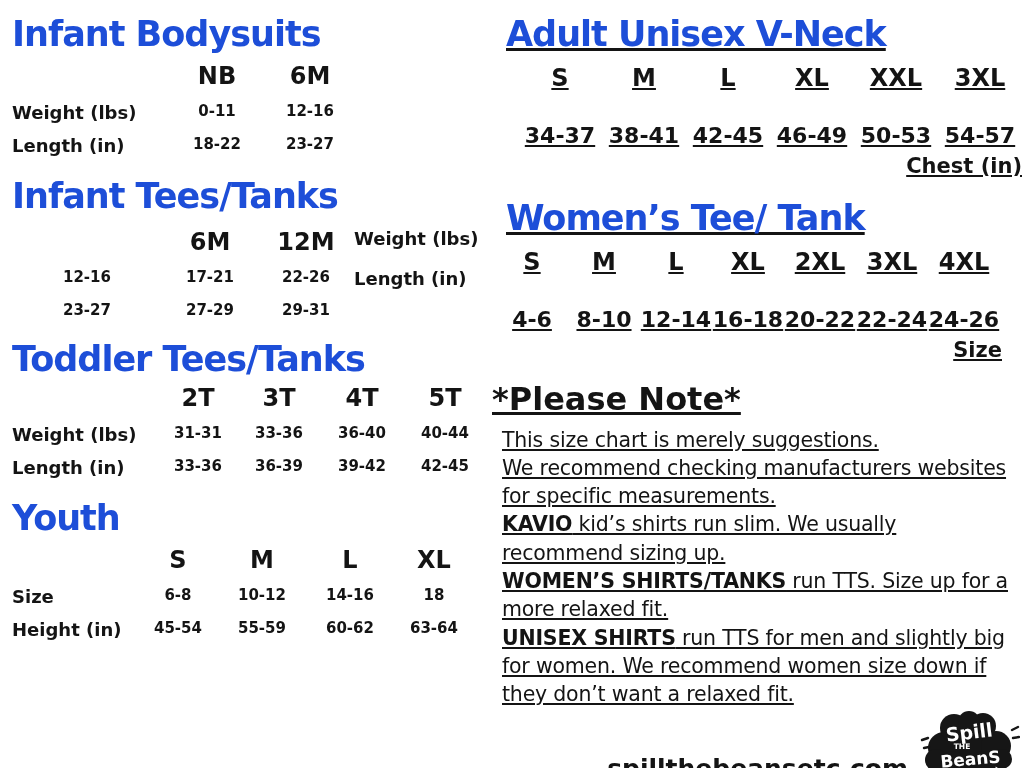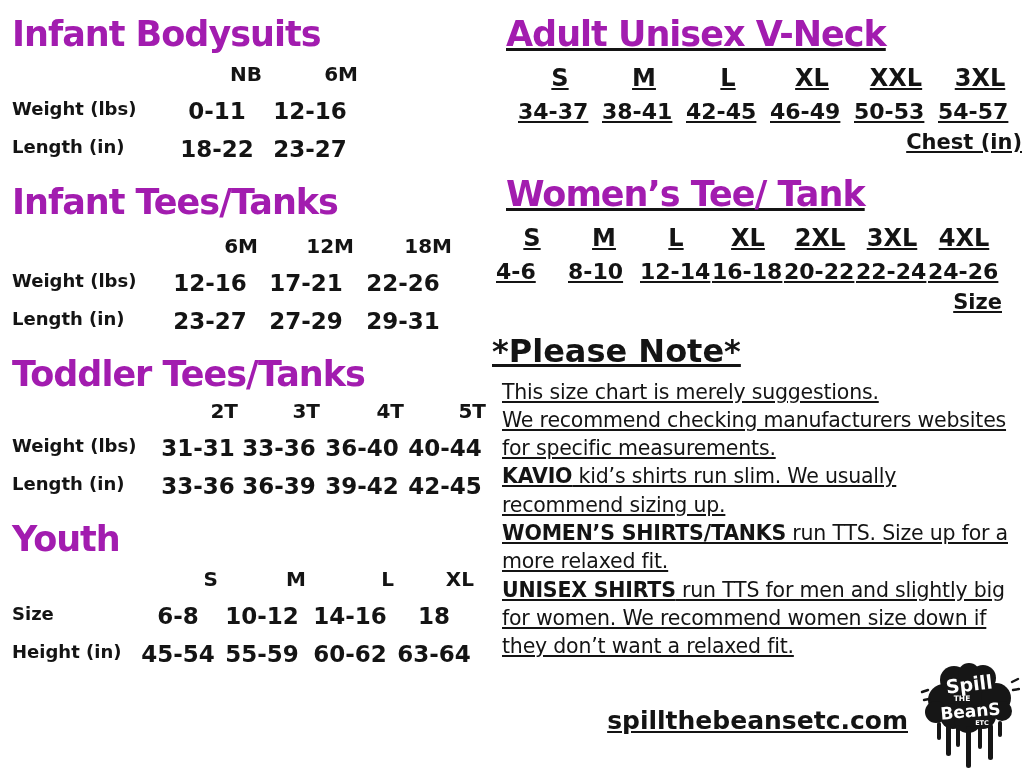--- a/index.html
+++ b/index.html
@@ -2,41 +2,41 @@
 <html><head>
 <meta charset="utf-8">
 <style>
   * { margin:0; padding:0; box-sizing:border-box; }
   html,body { width:1024px; height:768px; background:#ffffff; overflow:hidden;
               font-family:"DejaVu Sans", sans-serif; color:#141414; }
   .col { position:absolute; top:16px; }
   .col-left  { left:12px;  width:472px; }
   .col-right { left:492px; width:528px;text-decoration:underline; }
 
-  .h-pink { color:#a21caf; font-weight:700; font-size:35px; letter-spacing:-1px;
+  .h-pink { color:#1d4ed8; font-weight:700; font-size:35px; letter-spacing:-1px;
             line-height:1.08; white-space:nowrap; }
 
   .tbl { display:grid; font-weight:700; }
   .tbl .cell { padding:6px 0; white-space:nowrap; }
   .tbl .lbl { text-align:left;  font-size:18px; }
-  .tbl .hdr { text-align:right; font-size:20px; }
-  .tbl .val { text-align:center; font-size:23px; }
+  .tbl .hdr { text-align:center; font-size:24px; }
+  .tbl .val { text-align:center; font-size:15px; }
 
   .t-bodysuits { grid-template-columns:160px 90px 96px; margin-top:2px; }
   .t-infant    { grid-template-columns:150px 96px 96px 98px; margin-top:6px; }
   .t-toddler   { grid-template-columns:146px 80px 82px 84px 82px; }
   .t-youth     { grid-template-columns:126px 80px 88px 88px 80px; margin-top:2px; }
 
   .sec { margin-top:16px; }
 
   .sizegrid { display:grid; font-weight:700; margin-top:6px; }
   .g6 { grid-template-columns:repeat(6,84px); margin-left:26px; }
   .g7 { grid-template-columns:repeat(7,72px); margin-left:4px; }
   .sizegrid .hdr { text-align:center; font-size:24px; padding:4px 0; }
-  .sizegrid .val { font-size:22px; padding:3px 0; white-space:nowrap; }
+  .sizegrid .val { text-align:center; font-size:22px; padding:3px 0; white-space:nowrap;margin-top:24px; }
   .axis { text-align:right; font-weight:700; font-size:21px; margin-top:3px; }
   .axis-chest { width:530px; }
   .axis-size  { width:510px; }
 
   .note-title { font-weight:700; font-size:32px; margin-top:18px; }
   .notes { margin-top:8px; padding-left:10px; font-size:20.5px; line-height:1.38;
            font-weight:400; letter-spacing:-0.2px; }
   .notes .kw { font-weight:700; }
 
   .footer { display:flex; justify-content:flex-end; align-items:flex-start;
@@ -60,21 +60,20 @@
     <div class="cell lbl">Length (in)</div>
     <div class="cell val">18-22</div>
     <div class="cell val">23-27</div>
   </div>
 
   <div class="h-pink sec">Infant Tees/Tanks</div>
   <div class="tbl t-infant">
     <div class="cell lbl"></div>
     <div class="cell hdr">6M</div>
     <div class="cell hdr">12M</div>
-    <div class="cell hdr">18M</div>
     <div class="cell lbl">Weight (lbs)</div>
     <div class="cell val">12-16</div>
     <div class="cell val">17-21</div>
     <div class="cell val">22-26</div>
     <div class="cell lbl">Length (in)</div>
     <div class="cell val">23-27</div>
     <div class="cell val">27-29</div>
     <div class="cell val">29-31</div>
   </div>
 

